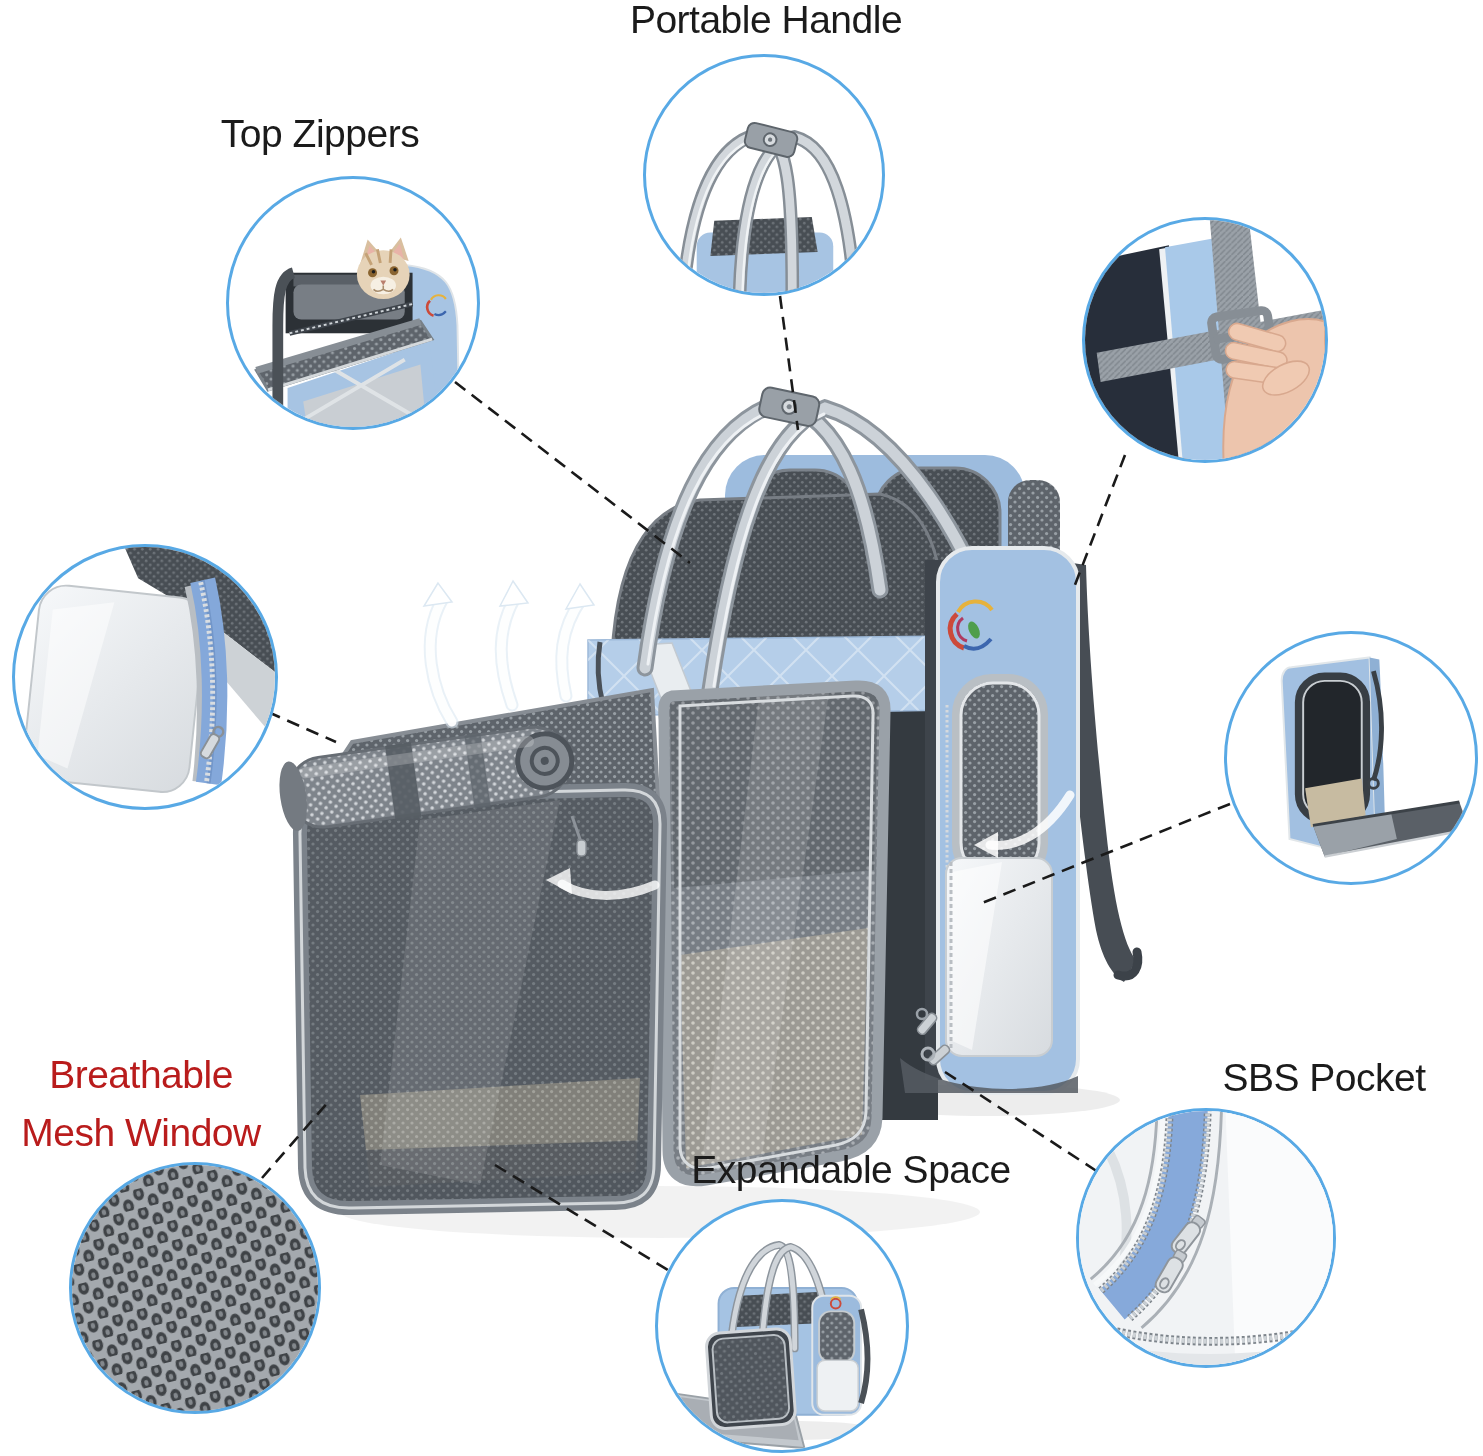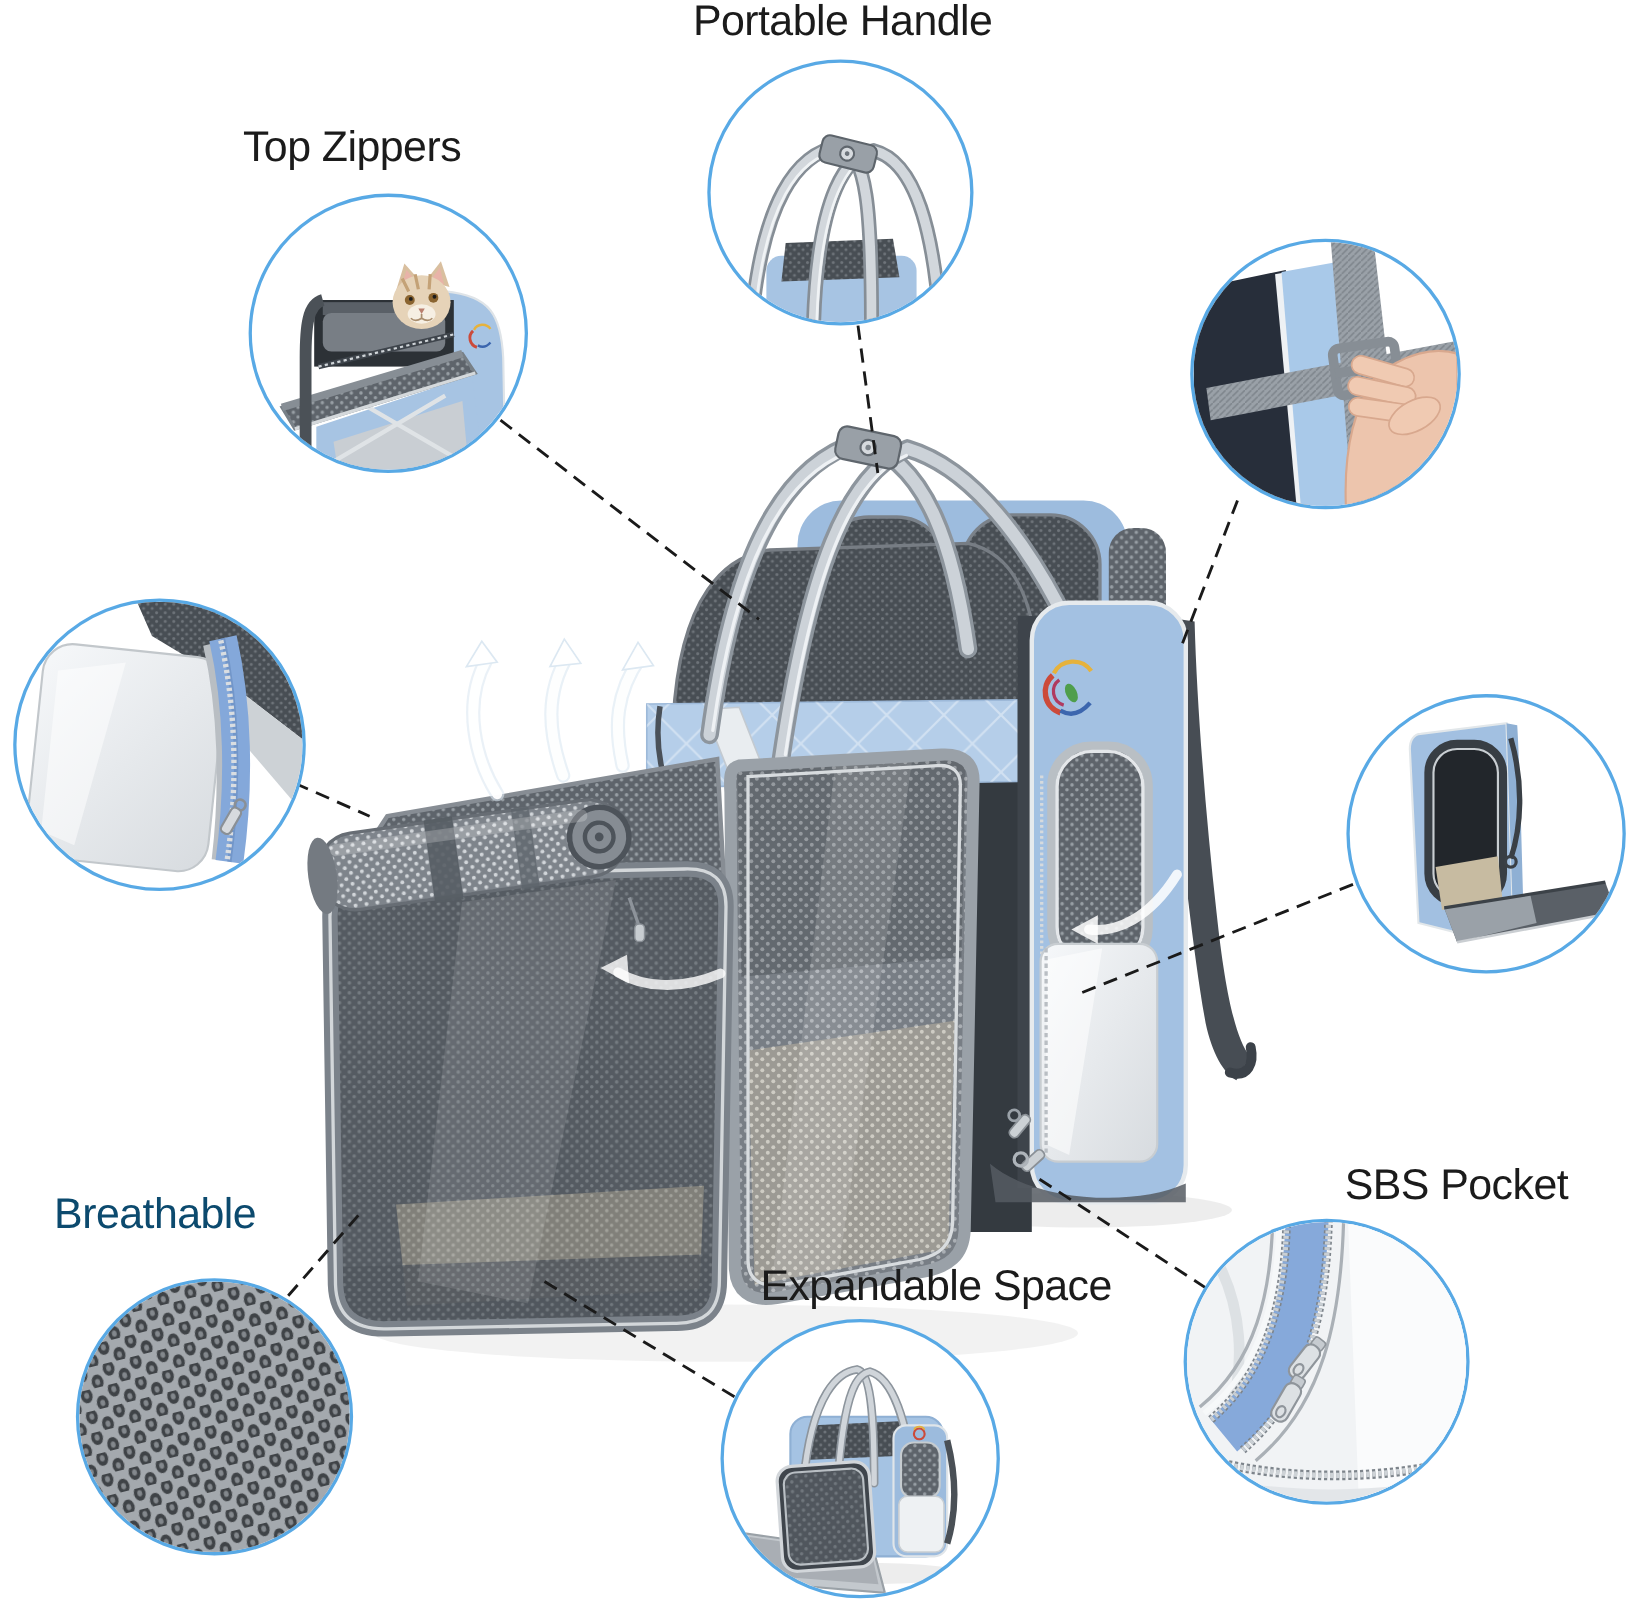--- a/index.html
+++ b/index.html
@@ -6,21 +6,21 @@
   #canvas{
     position:relative;width:1483px;height:1456px;background:#ffffff;overflow:hidden;
     font-family:"Liberation Sans", sans-serif;
   }
   .lbl{
     position:absolute;transform:translate(-50%,-50%);
     font-size:39px;font-weight:400;letter-spacing:-0.5px;color:#1b1b1b;white-space:nowrap;
   }
   .lbl-block{
     position:absolute;transform:translate(-50%,-50%);text-align:center;
-    font-size:39px;font-weight:400;letter-spacing:-0.5px;color:#0c4a6e;line-height:58px;white-space:nowrap;
+    font-size:39px;font-weight:400;letter-spacing:-0.5px;color:#b91c1c;line-height:58px;white-space:nowrap;
   }
   .inset{
     position:absolute;border-radius:50%;border:3px solid #58a9e5;background:#fff;
     overflow:hidden;box-sizing:border-box;
   }
   .inset svg{display:block;width:100%;height:100%;}
   .overlay{position:absolute;left:0;top:0;width:1483px;height:1456px;pointer-events:none;}
 </style>
 </head>
 <body>
@@ -221,20 +221,21 @@
       <line x1="262" y1="1178" x2="330" y2="1100"></line>
       <line x1="495" y1="1165" x2="668" y2="1270"></line>
       <line x1="945" y1="1072" x2="1098" y2="1172"></line>
     </g>
   </svg>
 
   <div class="lbl" style="left:320px;top:134px">Top Zippers</div>
   <div class="lbl" style="left:766px;top:20px">Portable Handle</div>
   <div class="lbl-block" style="left:141px;top:1104px">
     <div>Breathable</div>
+    <div>Mesh Window</div>
   </div>
   <div class="lbl" style="left:851px;top:1170px">Expandable Space</div>
   <div class="lbl" style="left:1324px;top:1078px">SBS Pocket</div>
 
   <div class="inset" style="left:226px;top:176px;width:254px;height:254px">
     <svg viewBox="0 0 254 254">
       <path d="M 180 88 C 222 92 232 110 234 150 L 236 254 L 168 254 L 166 92 Z" fill="#a7c4e3" stroke="#dfe4e8" stroke-width="2"></path>
       <rect x="58" y="96" width="130" height="62" fill="#2c3136"></rect>
       <rect x="66" y="98" width="114" height="12" fill="#5a6067"></rect>
       <rect x="66" y="108" width="114" height="36" rx="8" fill="#787e85"></rect>

